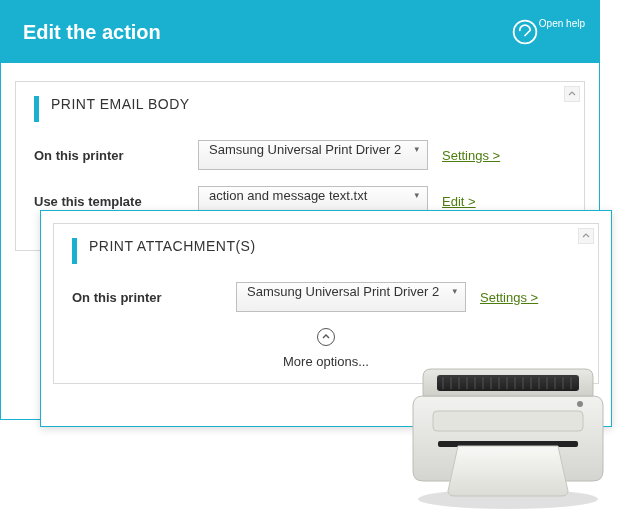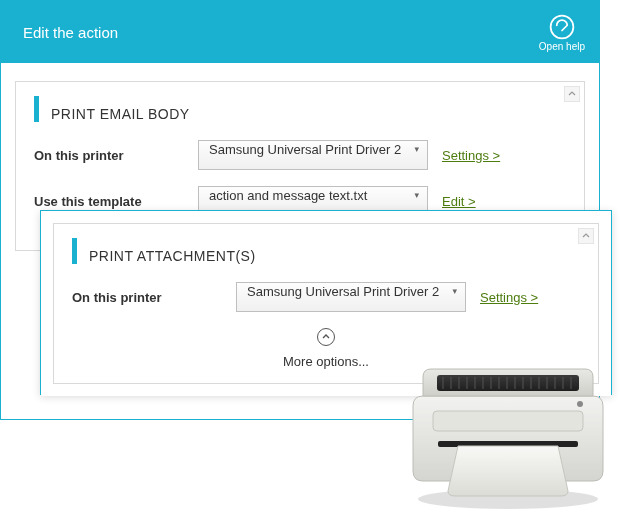--- a/index.html
+++ b/index.html
@@ -17,59 +17,59 @@
     border: 1px solid #19b1cf;
   }
   .window-back {
     left: 0; top: 0;
     width: 600px;
     height: 420px;
   }
   .window-front {
     left: 40px; top: 210px;
     width: 572px;
-    height: 185px;
+    height: 217px;
     box-shadow: 0 2px 8px rgba(0,0,0,0.15);
   }
   .titlebar {
     background: #19b1cf;
     color: #fff;
     height: 62px;
     display: flex;
     align-items: center;
     justify-content: space-between;
     padding: 0 14px 0 22px;
   }
   .titlebar .title {
-    font-size: 15px;
-    font-weight: 400;
+    font-size: 20px;
+    font-weight: 700;
   }
   .help-btn {
     display: flex;
-    flex-direction: column;
-    align-items: center;
+    flex-direction: row;
+    align-items: flex-start;
     cursor: pointer;
     gap: 0;
   }
   .help-btn svg { width: 28px; height: 28px; }
   .help-btn span { font-size: 10px; }
   .panel-area {
     padding: 18px 14px;
     background: #fff;
     position: relative;
   }
   .panel {
     border: 1px solid #d9d9d9;
     background: #fff;
     padding: 14px 18px 18px 18px;
     position: relative;
   }
   .panel-header {
     display: flex;
-    align-items: flex-end;
+    align-items: flex-start;
     margin-bottom: 18px;
   }
   .accent-bar {
     width: 5px;
     height: 26px;
     background: #19b1cf;
     margin-right: 12px;
   }
   .panel-title {
     font-size: 14px;

